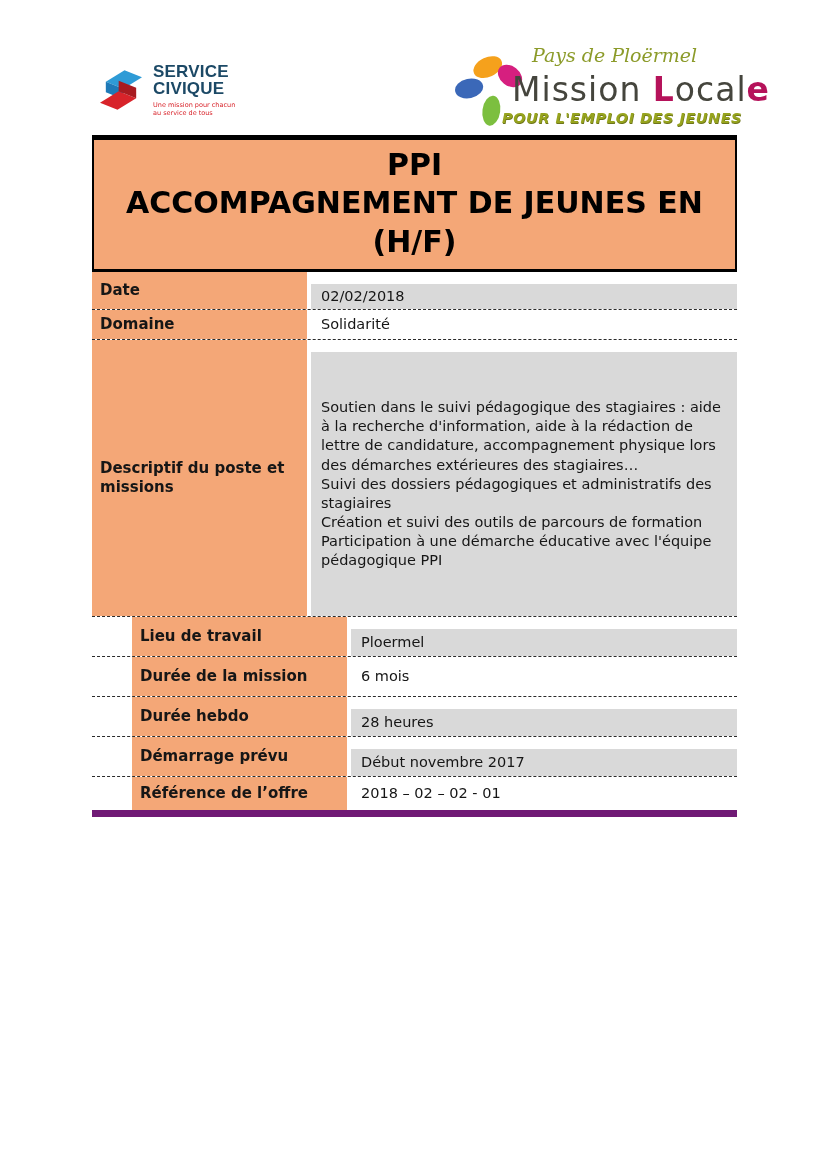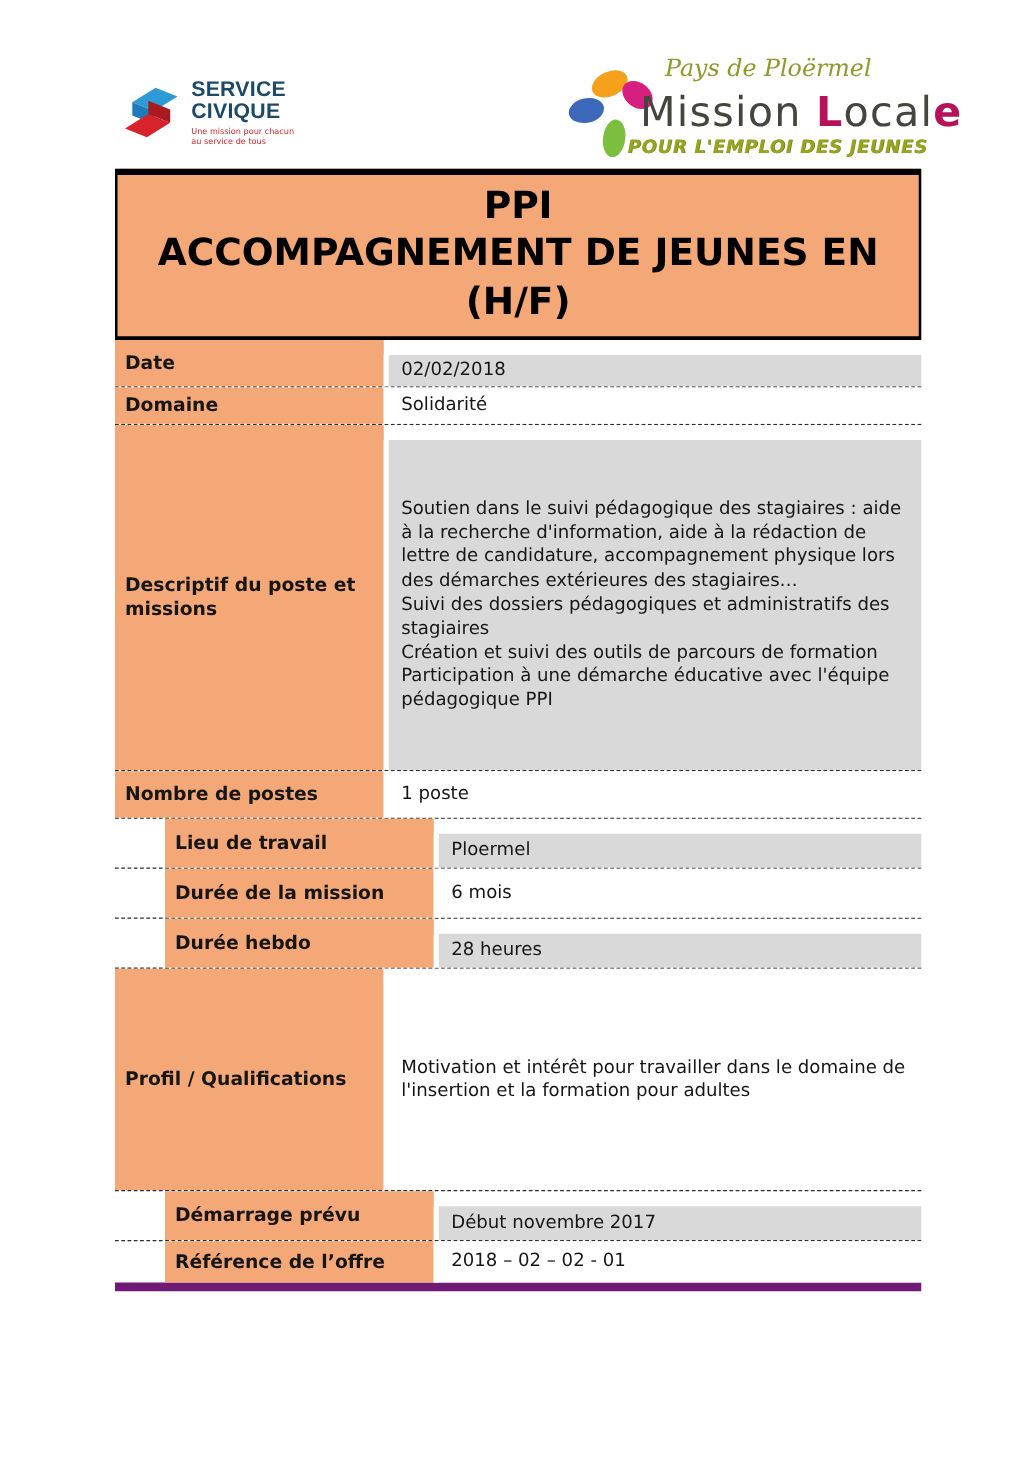--- a/index.html
+++ b/index.html
@@ -144,44 +144,36 @@
   </div>
 
   <div class="trow h277">
     <div class="cell-label">Descriptif du poste et missions</div>
     <div class="cell-value bg-gray">Soutien dans le suivi pédagogique des stagiaires : aide à la recherche d'information, aide à la rédaction de lettre de candidature, accompagnement physique lors des démarches extérieures des stagiaires…
 Suivi des dossiers pédagogiques et administratifs des stagiaires
 Création et suivi des outils de parcours de formation
 Participation à une démarche éducative avec l'équipe pédagogique PPI</div>
   </div>
 
-  <div class="trow h38">
-    <div class="cell-label">Nombre de postes</div>
-    <div class="cell-value bg-white">1 poste</div>
-  </div>
 
   <div class="trow h40">
     <div class="cell-label">Lieu de travail</div>
     <div class="cell-value bg-gray">Ploermel</div>
   </div>
 
   <div class="trow h40">
     <div class="cell-label">Durée de la mission</div>
     <div class="cell-value bg-white">6 mois</div>
   </div>
 
   <div class="trow h40">
     <div class="cell-label">Durée hebdo</div>
     <div class="cell-value bg-gray">28 heures</div>
   </div>
 
-  <div class="trow h178">
-    <div class="cell-label">Profil / Qualifications</div>
-    <div class="cell-value bg-white">Motivation et intérêt pour travailler dans le domaine de l'insertion et la formation pour adultes</div>
-  </div>
 
   <div class="trow h40">
     <div class="cell-label">Démarrage prévu</div>
     <div class="cell-value bg-gray">Début novembre 2017</div>
   </div>
 
   <div class="trow h40 last">
     <div class="cell-label">Référence de l’offre</div>
     <div class="cell-value bg-white">2018 – 02 – 02 - 01</div>
   </div>

